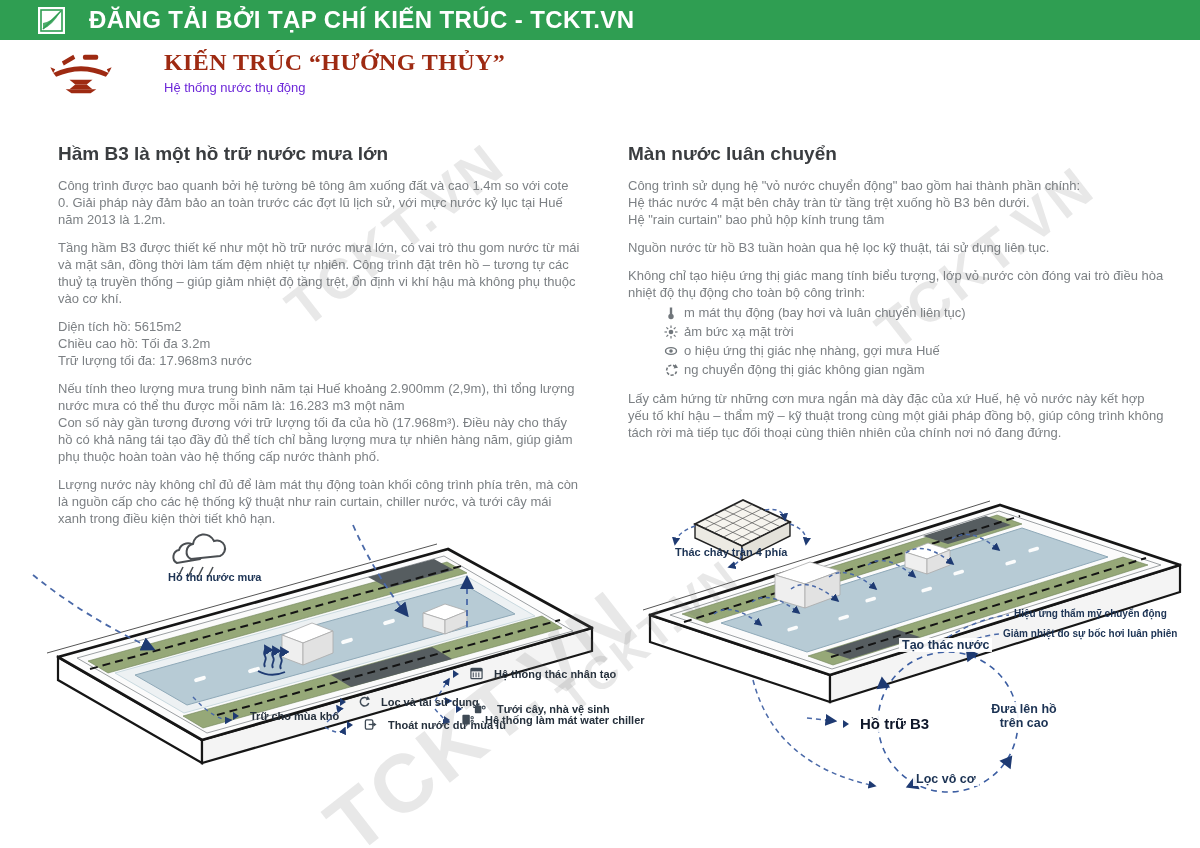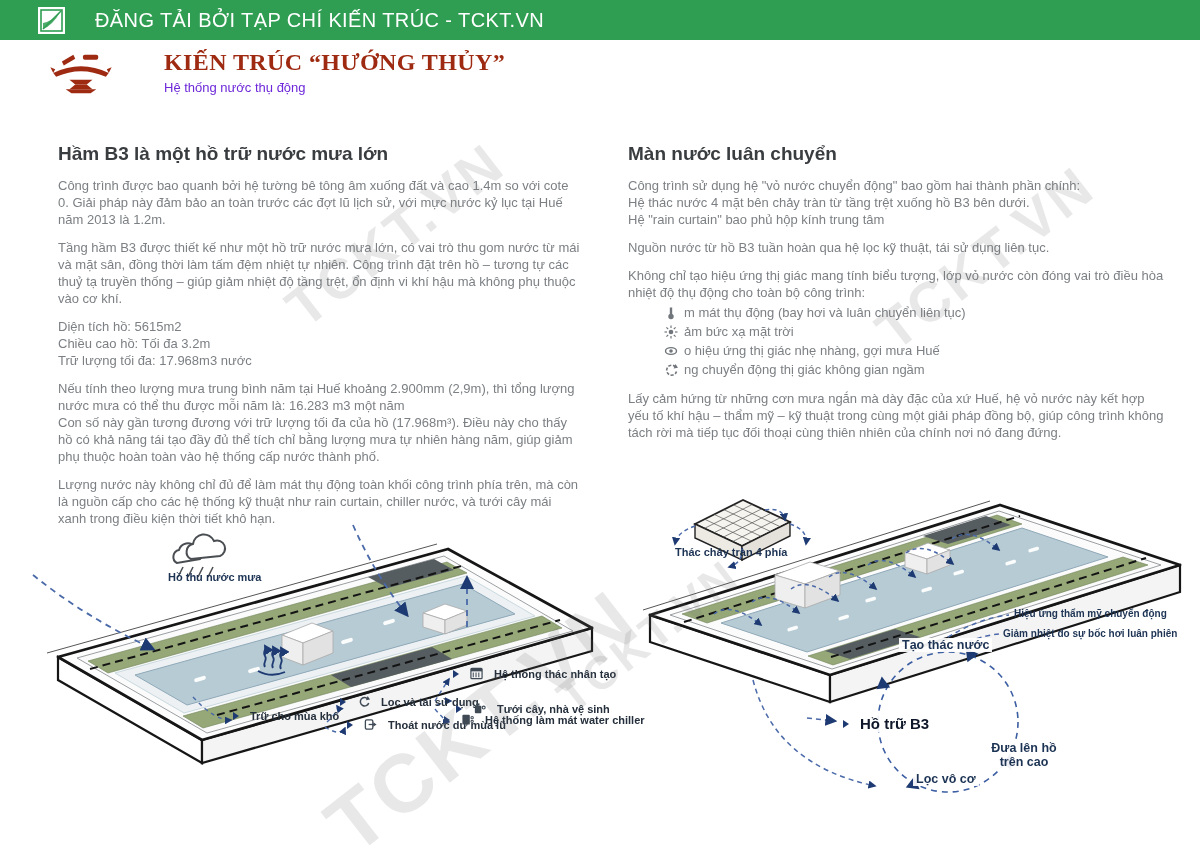--- a/index.html
+++ b/index.html
@@ -2,21 +2,21 @@
 <html><head>
 <meta charset="utf-8">
 <style>
   html,body{margin:0;padding:0;background:#fff;}
   .page{position:relative;width:1200px;height:848px;background:#fff;overflow:hidden;
         font-family:"Liberation Sans","DejaVu Sans",sans-serif;}
   
   .banner{position:absolute;left:0;top:0;width:1200px;height:40px;background:#2F9E52;
           display:flex;align-items:center;}
   .banner-logo{width:27px;height:27px;background:#fff;margin-left:38px;flex:0 0 auto;}
-  .banner-text{color:#fff;font-weight:normal;font-size:20px;letter-spacing:.4px;margin-left:30px;white-space:nowrap;}
+  .banner-text{color:#fff;font-weight:bold;font-size:24px;letter-spacing:.4px;margin-left:24px;white-space:nowrap;}
   
   .masthead{position:absolute;left:50px;top:50px;display:flex;align-items:flex-start;gap:38px;}
   .gate-icon{width:62px;height:44px;flex:0 0 auto;margin-top:2px;}
   .mast-text{margin-left:14px;}
   .mast-title{font-family:"Liberation Serif","DejaVu Serif",serif;font-weight:bold;
               font-size:24px;color:#9E2A12;letter-spacing:.4px;line-height:1.05;}
   .mast-sub{font-size:13px;color:#6d28d9;margin-top:5px;}
   
   .col{position:absolute;top:144px;font-size:13px;line-height:17px;color:#7c8084;z-index:2;}
   .col-left{left:58px;width:522px;}
@@ -35,21 +35,21 @@
   .diagram svg.scene{position:absolute;left:0;top:0;}
   .dlabel{position:absolute;font-weight:bold;font-size:11px;color:#1c3354;white-space:nowrap;}
   .dlabel.big{font-size:12.5px;background:rgba(255,255,255,.92);padding:0 3px;}
   .dlabel.small{font-size:10px;}
   .leg{position:absolute;display:flex;align-items:center;gap:11px;font-weight:bold;font-size:11px;
        color:#25303c;white-space:nowrap;}
   .tri{width:0;height:0;border-left:6px solid #1e3a72;border-top:4px solid transparent;
        border-bottom:4px solid transparent;flex:0 0 auto;}
   .leg-ic{width:13px;height:13px;flex:0 0 auto;}
   .cycle-right-label{text-align:center;white-space:normal;width:88px;line-height:14px;
-       background:rgba(255,255,255,.92);margin-top:39px;}
+       background:rgba(255,255,255,.92);}
   
   .wm{position:absolute;z-index:5;color:rgba(110,110,110,.16);font-weight:bold;
       letter-spacing:3px;transform:translate(-50%,-50%) rotate(-38deg);pointer-events:none;
       white-space:nowrap;font-family:"Liberation Sans",sans-serif;}
   .wm1{left:395px;top:235px;font-size:56px;}
   .wm2{left:985px;top:258px;font-size:56px;}
   .wm3{left:648px;top:636px;font-size:46px;}
   .wm4{left:482px;top:722px;font-size:82px;}
 </style>
 </head>

